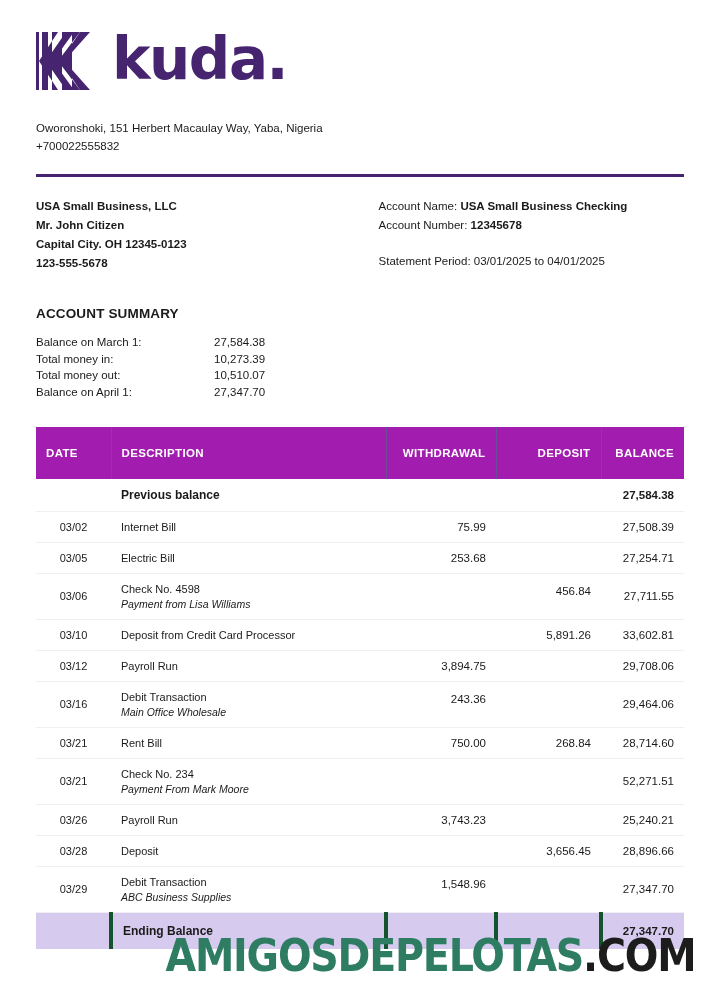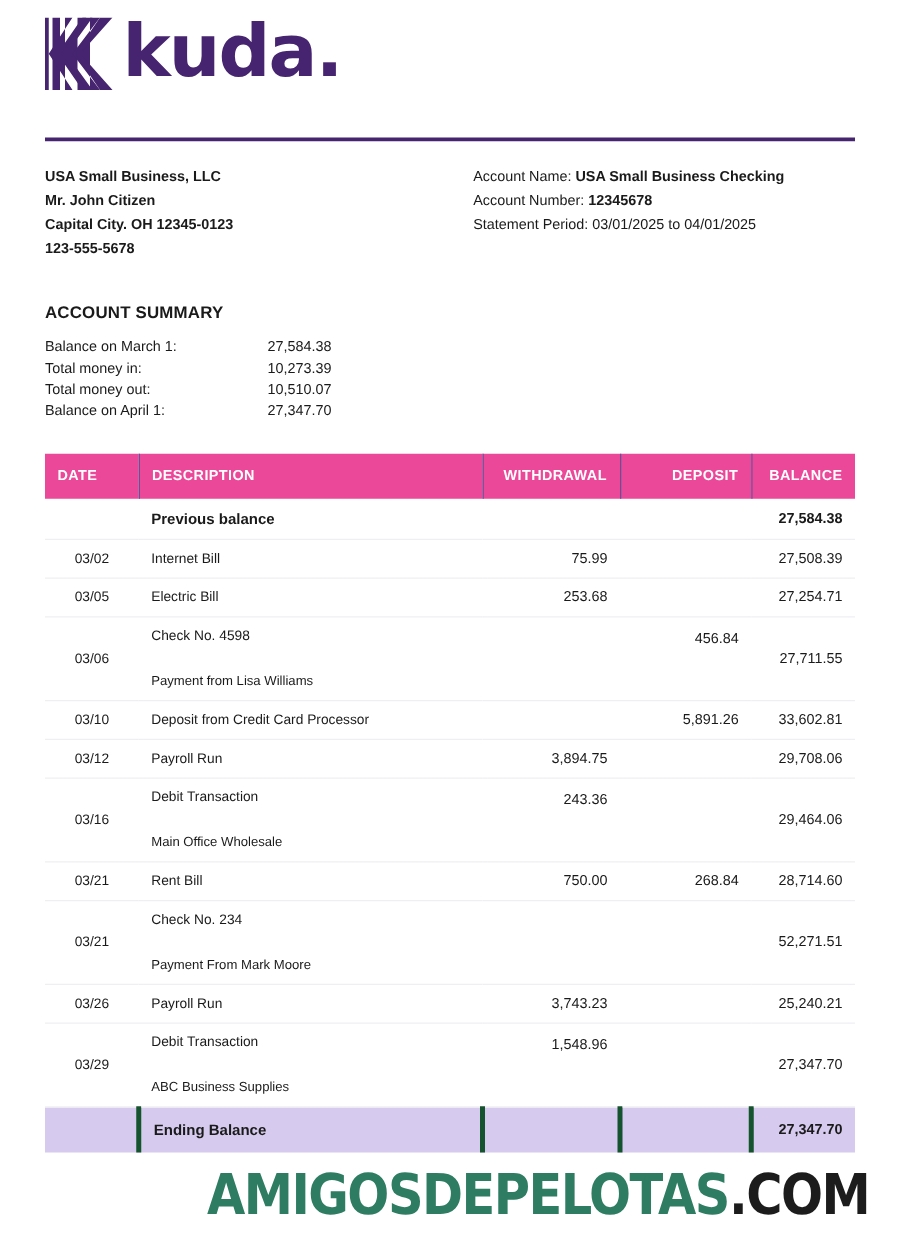--- a/index.html
+++ b/index.html
@@ -16,22 +16,24 @@
   .page {
     position: relative;
     width: 720px;
     height: 1000px;
     background: #ffffff;
     padding: 0 36px;
   }
 
   
   .logo-block {
-    padding-top: 14px;
+    padding-top: 30px;
     display: flex;
+    align-items: center;
+    gap: 14px;
     height: 92px;
   }
   .logo-mark {
     width: 62px;
     height: 58px;
     flex: none;
     display: block;
   }
   .logo-word {
     font-family: "DejaVu Sans", sans-serif;
@@ -71,21 +73,21 @@
     line-height: 1.65;
   }
   .party-right {
     width: 53%;
     padding-left: 38px;
     font-size: 11.5px;
     line-height: 1.65;
   }
   .party-right .lbl { font-weight: 400; }
   .party-right .val { font-weight: 700; }
-  .period { font-size: 11.5px; }
+  .period { margin-top: 17px; font-size: 11.5px; }
 
   
   .summary-title {
     margin-top: 33px;
     font-size: 13.5px;
     font-weight: 700;
     letter-spacing: 0.15px;
   }
   .summary-table {
     margin-top: 13px;
@@ -101,29 +103,29 @@
 
   
   .txn {
     margin-top: 26px;
     width: 100%;
     border-collapse: collapse;
     table-layout: fixed;
     font-size: 11px;
   }
   .txn thead th {
-    background: #ec4899;
+    background: #a21caf;
     color: #ffffff;
     font-size: 11.5px;
     font-weight: 700;
     letter-spacing: 0.35px;
     padding: 11px 10px;
     text-align: left;
     border-right: 1px solid #6a4f96;
-    height: 36px;
+    height: 52px;
   }
   .txn thead th.num { text-align: right; margin-left: 36px; }
   .txn thead th:last-child { border-right: none; }
 
   .col-date  { width: 75px; }
   .col-desc  { width: 275px; }
   .col-wd    { width: 110px; }
   .col-dep   { width: 105px; }
   .col-bal   { width: 83px; }
 
@@ -134,22 +136,23 @@
     color: #1a1a1a;
   }
   .txn tbody td.date { text-align: center; font-size: 11px; }
   .txn tbody td.num  { text-align: right; font-size: 11.5px; }
   .txn tbody td.desc { font-size: 11px; }
 
   .txn tbody tr.prev td { font-weight: 700; font-size: 11.5px; border-bottom: 1px solid #efeff3; }
   .txn tbody tr.prev td.desc { font-size: 12px; }
 
   .desc-sub {
+    font-style: italic;
     font-size: 10.5px;
-    margin-top: 24px;
+    margin-top: 3px;
     color: #1a1a1a;
   }
 
   
   .txn tbody tr.tall td.num-top { vertical-align: top; padding-top: 11px; }
   .txn tbody tr.tall td.desc { padding-top: 9px; padding-bottom: 9px; }
 
   .txn tbody tr.ending td {
     background: #d6cbee;
     font-weight: 700;
@@ -195,20 +198,24 @@
         <polygon points="7.5,0 13,0 13,26 31,0 36,0 16,29 36,58 31,58 13,32 13,58 7.5,58" opacity="0"></polygon>
         <polygon points="16,0 22,0 3,29 22,58 16,58"></polygon>
         <polygon points="26,0 33,0 13,29 33,58 26,58"></polygon>
         <polygon points="36,0 44,0 22,29 44,58 36,58"></polygon>
         <polygon points="44,0 54,0 30,27 30,31 54,58 44,58 25,30 25,28"></polygon>
       </g>
     </svg>
     <div class="logo-word">kuda.</div>
   </div>
 
+  <div class="addr-block">
+    <div>Oworonshoki, 151 Herbert Macaulay Way, Yaba, Nigeria</div>
+    <div>+700022555832</div>
+  </div>
 
   <div class="rule"></div>
 
   <div class="parties">
     <div class="party-left">
       <div>USA Small Business, LLC</div>
       <div>Mr. John Citizen</div>
       <div>Capital City. OH 12345-0123</div>
       <div>123-555-5678</div>
     </div>
@@ -349,20 +356,29 @@
         </tr>
         <tr class="table-row">
           <td class="date">03/26</td>
           <td class="desc">
             <div>Payroll Run</div>
           </td>
           <td class="num">3,743.23</td>
           <td class="num"></td>
           <td class="num">25,240.21</td>
         </tr>
+        <tr class="table-row">
+          <td class="date">03/28</td>
+          <td class="desc">
+            <div>Deposit</div>
+          </td>
+          <td class="num"></td>
+          <td class="num">3,656.45</td>
+          <td class="num">28,896.66</td>
+        </tr>
         <tr class="table-row tall">
           <td class="date">03/29</td>
           <td class="desc">
             <div>Debit Transaction</div>
             <div class="desc-sub">ABC Business Supplies</div>
           </td>
           <td class="num num-top">1,548.96</td>
           <td class="num num-top"></td>
           <td class="num">27,347.70</td>
         </tr>

